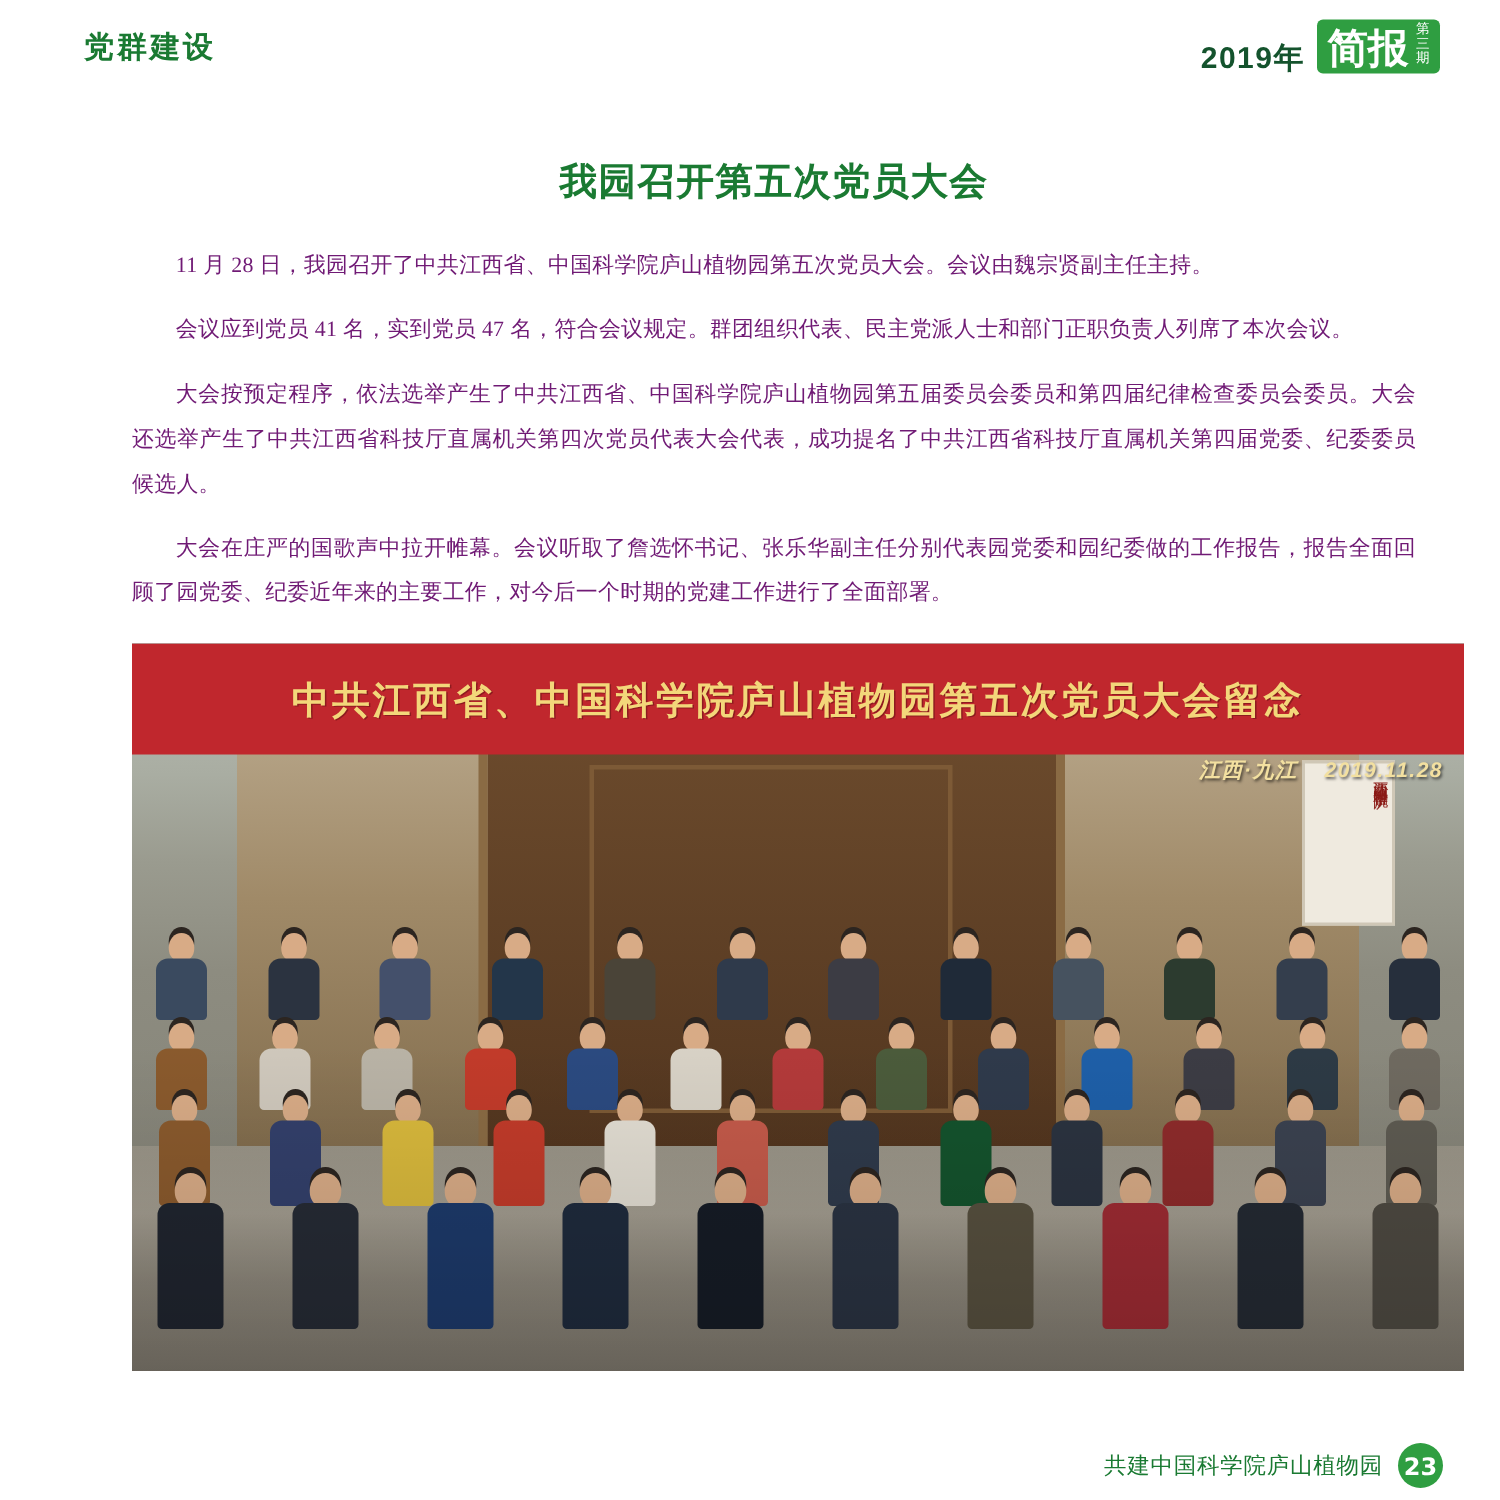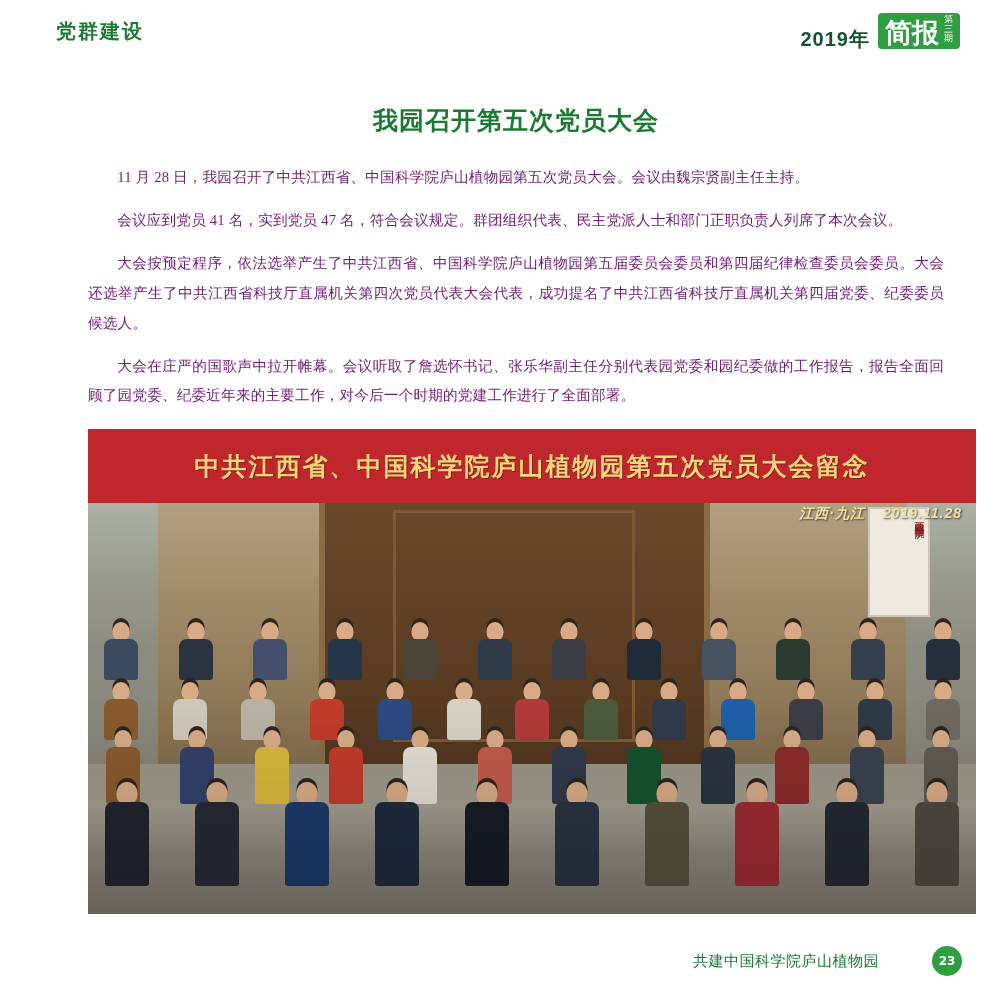--- a/index.html
+++ b/index.html
@@ -223,45 +223,44 @@
   .ph-shadow {
     position: absolute;
     inset: 0;
     background: linear-gradient(180deg, rgba(0,0,0,0) 55%, rgba(0,0,0,.18) 100%);
     pointer-events: none;
   }
 
   
   .page-footer {
     position: absolute;
-    left: 0; right: 0; bottom: 24px;
+    left: 0; right: 0; bottom: 8px;
     padding: 0 38px 0 56px;
     display: flex;
     align-items: center;
     justify-content: flex-end;
     gap: 10px;
   }
   .footer-text {
     font-family: "DejaVu Sans", sans-serif;
     font-size: 15px;
     color: #1a7a32;
     letter-spacing: 0.5px;
   }
   .footer-page {
     width: 30px; height: 30px;
     border-radius: 50%;
     background: #2f9e41;
     color: #fff;
     font-family: "DejaVu Sans", sans-serif;
-    font-size: 12px;
+    font-size: 16px;
     font-weight: bold;
     display: flex;
     align-items: center;
     justify-content: center;
-    margin-left: 43px;
   }
 </style>
 </head>
 <body>
 
 <div class="page-header">
   <div class="header-section-title">党群建设</div>
 
   <div class="header-right">
     <div class="header-year">2019年</div>

